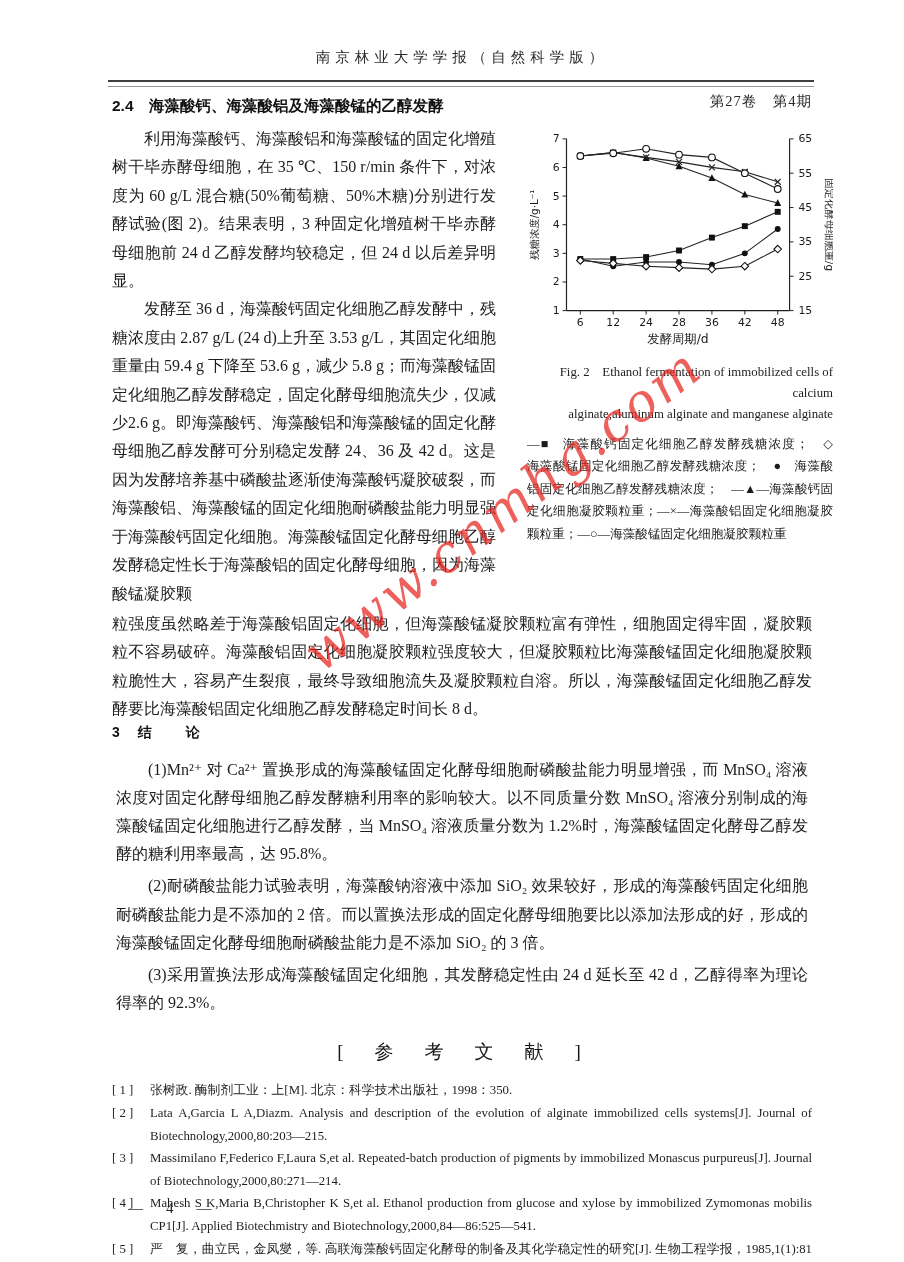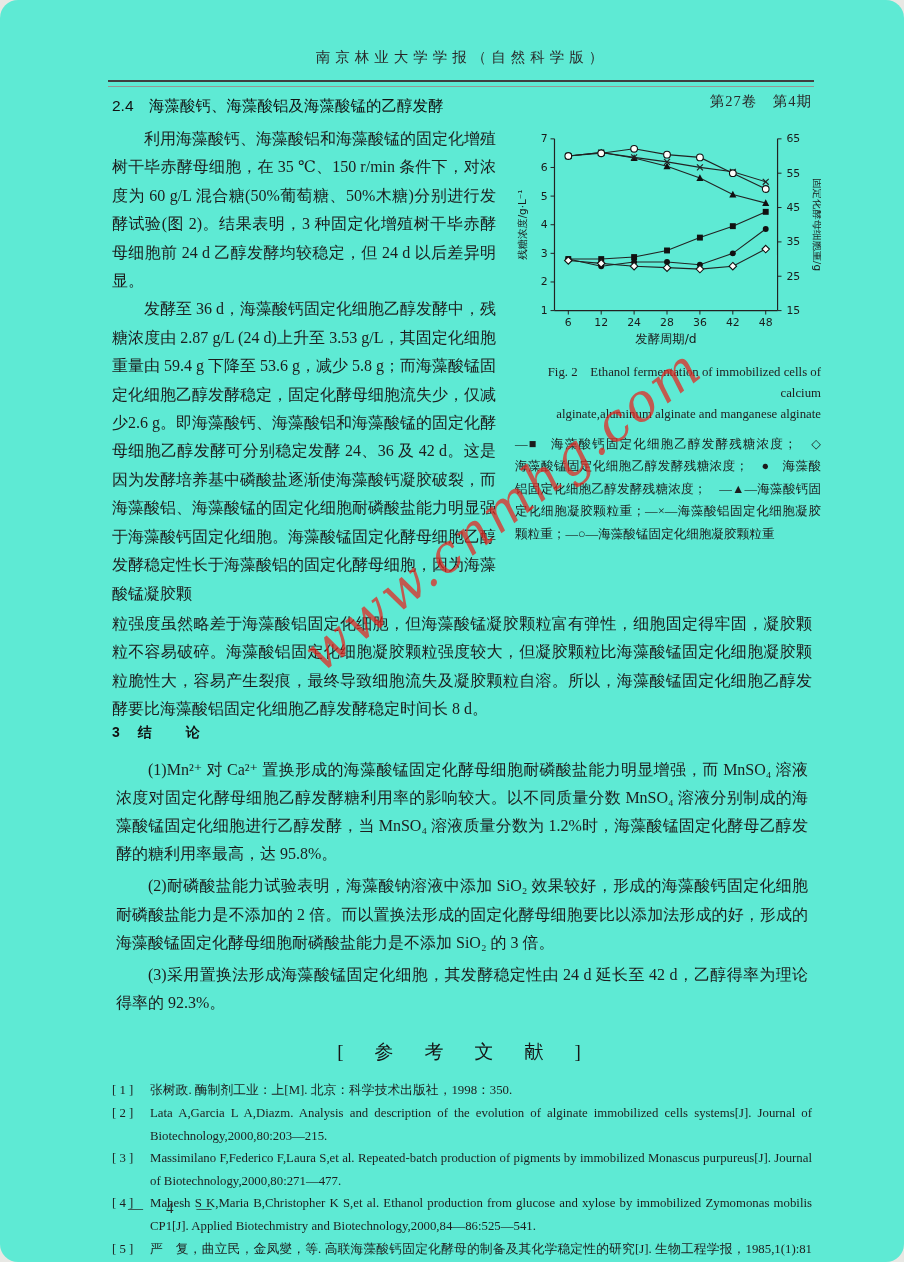--- a/index.html
+++ b/index.html
@@ -1,35 +1,34 @@
 <!DOCTYPE html>
 <html><head>
 <meta charset="utf-8">
 <style>
   html,body{margin:0;padding:0;background:#e8e8e4;}
   .page{
     position:relative; width:904px; height:1262px; margin:0 auto;
-    background:#5eead4; overflow:hidden;
+    background:#ffffff; overflow:hidden;
     font-family:"Liberation Serif","DejaVu Serif",serif;
     color:#1d1d1d;
-    border-radius:18px;
   }
   
   .header{position:absolute; top:48px; left:112px; right:92px; display:flex; justify-content:center;}
   .journal-title{font-size:14.5px; letter-spacing:5px; color:#2a2a2a;}
   .issue-info{position:absolute; right:0; top:0; font-size:14.5px; letter-spacing:1px; color:#2a2a2a;margin-top:44px;}
   .rule{position:absolute; top:80px; left:108px; right:90px; height:4px;
         border-top:2px solid #3f3f3f; border-bottom:1px solid #979792;}
   
   .content{position:absolute; top:96px; left:112px; right:92px;}
-  .sec-heading{font-family:"Liberation Sans","DejaVu Sans",sans-serif; font-weight:normal;
+  .sec-heading{font-family:"Liberation Sans","DejaVu Sans",sans-serif; font-weight:bold;
         font-size:15.5px; margin:0 0 8px 0; color:#111;}
   .sec3-heading{font-family:"Liberation Sans","DejaVu Sans",sans-serif; font-weight:bold;
         font-size:14px; margin:0 0 14px 0; letter-spacing:2px; color:#111;}
-  .cols{display:flex; gap:19px;}
+  .cols{display:flex; gap:31px;}
   .col-left{width:384px; flex:0 0 384px;}
   .col-right{flex:1; padding-top:2px;}
   p.body{font-size:16px; line-height:28.4px; text-align:justify; text-indent:2em; margin:0; }
   p.body + p.body{margin-top:0;}
   p.wide{font-size:16px; line-height:28.4px; text-align:justify; margin:2px 0 0 0;}
   p.concl{font-size:16px; line-height:28.2px; text-align:justify; text-indent:2em; margin:4px;}
   
   .figure-block{width:100%;}
   .chart-wrap{width:306px; margin:0 auto;}
   svg.chart{display:block; font-family:"DejaVu Sans","Liberation Sans",sans-serif;}
@@ -198,21 +197,21 @@
       <div class="ref-item">
         <span class="ref-label">[ 1 ]</span>
         <span class="ref-text">张树政. 酶制剂工业：上[M]. 北京：科学技术出版社，1998：350.</span>
       </div>
       <div class="ref-item">
         <span class="ref-label">[ 2 ]</span>
         <span class="ref-text">Lata A,Garcia L A,Diazm. Analysis and description of the evolution of alginate immobilized cells systems[J]. Journal of Biotechnology,2000,80:203—215.</span>
       </div>
       <div class="ref-item">
         <span class="ref-label">[ 3 ]</span>
-        <span class="ref-text">Massimilano F,Federico F,Laura S,et al. Repeated-batch production of pigments by immobilized Monascus purpureus[J]. Journal of Biotechnology,2000,80:271—477.</span>
+        <span class="ref-text">Massimilano F,Federico F,Laura S,et al. Repeated-batch production of pigments by immobilized Monascus purpureus[J]. Journal of Biotechnology,2000,80:271—214.</span>
       </div>
       <div class="ref-item">
         <span class="ref-label">[ 4 ]</span>
         <span class="ref-text">Mahesh S K,Maria B,Christopher K S,et al. Ethanol production from glucose and xylose by immobilized Zymomonas mobilis CP1[J]. Applied Biotechmistry and Biotechnology,2000,84—86:525—541.</span>
       </div>
       <div class="ref-item">
         <span class="ref-label">[ 5 ]</span>
         <span class="ref-text">严　复，曲立民，金凤燮，等. 高联海藻酸钙固定化酵母的制备及其化学稳定性的研究[J]. 生物工程学报，1985,1(1):81—84.</span>
       </div>
 

